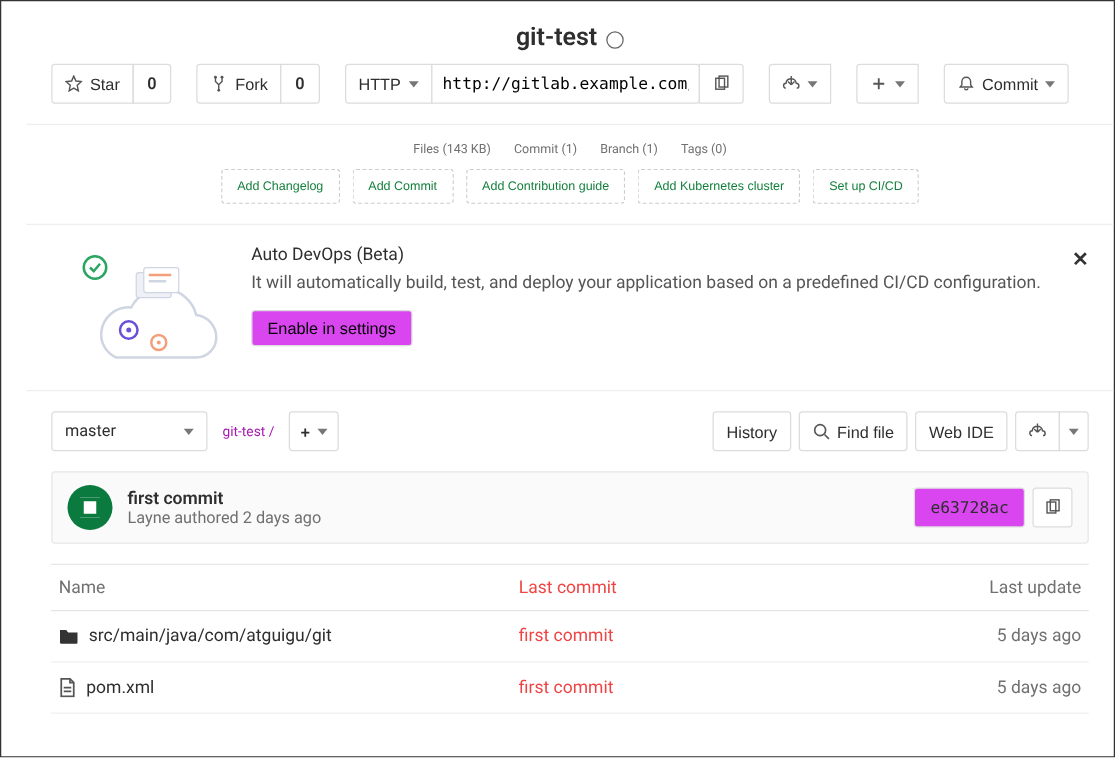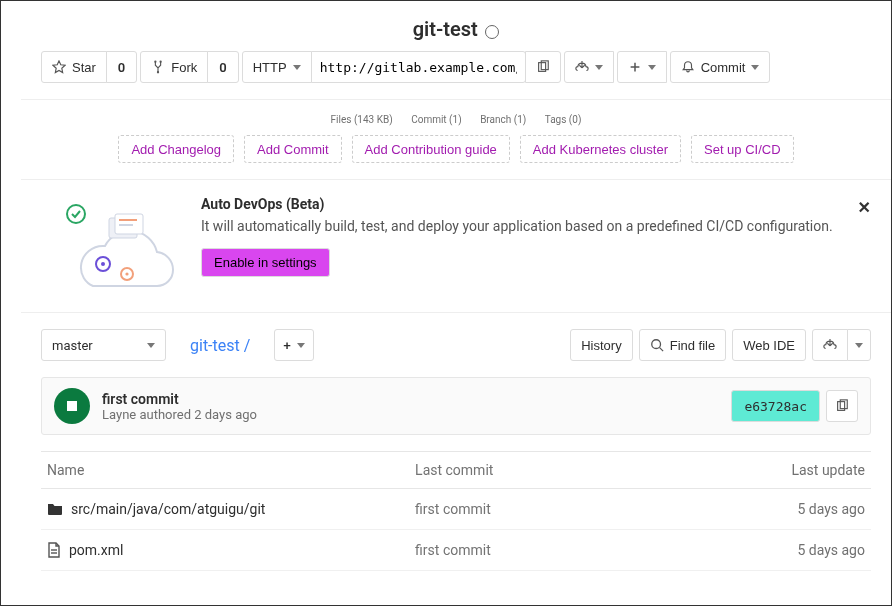--- a/index.html
+++ b/index.html
@@ -2,65 +2,65 @@
 <html><head>
   <meta charset="utf-8">
   <style>
     * { box-sizing: border-box; margin: 0; padding: 0; }
     body { font-family: -apple-system, BlinkMacSystemFont, "Segoe UI", Roboto, sans-serif; color: #2e2e2e; font-size: 14px; background: #fff; }
     .frame { width: 892px; height: 606px; border: 1px solid #333; overflow: hidden; position: relative; padding-left: 20px; }
     .title-row { text-align: center; padding: 16px 0 10px; }
     .title-row .pt { font-size: 20px; font-weight: 600; color: #2e2e2e; }
     .title-row .vis { display: inline-block; width: 14px; height: 14px; border: 1.5px solid #666; border-radius: 50%; vertical-align: middle; position: relative; margin-left: 4px; }
 
-    .toolbar1 { display: flex; gap: 3px; padding: 0 20px 16px; align-items: center; border-bottom: 1px solid #eee; }
+    .toolbar1 { display: flex; gap: 20px; padding: 0 20px 16px; align-items: center; border-bottom: 1px solid #eee; }
     .btn { border: 1px solid #dcdcdc; background: #fff; padding: 6px 10px; border-radius: 3px; display: inline-flex; align-items: center; gap: 6px; font-size: 13px; color: #2e2e2e; cursor: pointer; height: 32px; }
     .count { border: 1px solid #dcdcdc; padding: 6px 11px; border-radius: 3px; font-weight: 600; font-size: 13px; color: #2e2e2e; height: 32px; display: inline-flex; align-items: center; }
     .btn-group { display: inline-flex; }
     .btn-group .btn:first-child { border-top-right-radius: 0; border-bottom-right-radius: 0; }
     .btn-group .count { border-top-left-radius: 0; border-bottom-left-radius: 0; margin-left: -1px; }
     .btn-group .btn + .btn { border-top-left-radius: 0; border-bottom-left-radius: 0; margin-left: -1px; }
     .url-input { font-family: monospace; border: 1px solid #dcdcdc; padding: 6px 8px; height: 32px; font-size: 13px; width: 215px; border-radius: 0 3px 3px 0; margin-left: -1px; }
     .caret { width: 0; height: 0; border-left: 4px solid transparent; border-right: 4px solid transparent; border-top: 5px solid #777; display: inline-block; }
     .ico-svg-sm { width: 14px; height: 14px; fill: #666; }
 
     .stats-row { text-align: center; padding: 14px 0 10px; color: #707070; font-size: 10px; }
     .stats-row span { margin: 0 8px; }
 
     .suggest-row { display: flex; justify-content: center; gap: 10px; padding: 0 20px 16px; }
-    .suggest-btn { border: 1px dashed #ccc; padding: 4px 12px; color: #a21caf; font-size: 13px; background: #fff; border-radius: 3px; height: 28px; cursor: pointer; }
+    .suggest-btn { border: 1px dashed #ccc; padding: 4px 12px; color: #15803d; font-size: 10px; background: #fff; border-radius: 3px; height: 28px; cursor: pointer; }
 
     .devops { display: flex; padding: 16px 20px; border-top: 1px solid #eee; border-bottom: 1px solid #eee; position: relative; align-items: flex-start; }
     .illus { width: 160px; height: 100px; flex: 0 0 160px; position: relative; }
     .devops-body { flex: 1; }
-    .devops-body .dt { font-weight: 700; margin-bottom: 6px; }
+    .devops-body .dt { font-weight: 400; margin-bottom: 6px; }
     .devops-body .dd { color: #555; margin-bottom: 6px; }
     .devops-body a { color: #1f75cb; text-decoration: none; }
     .devops-body .enable-btn { border: 1px solid #dcdcdc; padding: 6px 12px; border-radius: 3px; font-size: 13px; margin-top: 8px; background: #d946ef; cursor: pointer; }
     .close-x { position: absolute; right: 20px; top: 18px; font-weight: 700; font-size: 16px; color: #333; cursor: pointer; }
 
-    .nav-row { display: flex; align-items: center; padding: 16px 20px; gap: 24px; }
+    .nav-row { display: flex; align-items: center; padding: 16px 20px; gap: 12px; }
     .branch-select { border: 1px solid #dcdcdc; padding: 6px 10px; border-radius: 3px; width: 125px; display: inline-flex; justify-content: space-between; align-items: center; font-size: 13px; height: 32px; cursor: pointer; }
-    .crumb { color: #3b82f6; font-size: 16px; }
+    .crumb { color: #a21caf; font-size: 11px; }
     .nav-right { margin-left: auto; display: flex; gap: 6px; }
 
     .commit-card { margin: 0 20px; border: 1px solid #e6e6e6; background: #fafafa; border-radius: 3px; padding: 10px 12px; display: flex; align-items: center; }
     .avatar { width: 36px; height: 36px; background: #0b7a3f; border-radius: 50%; margin-right: 12px; position: relative; overflow: hidden; flex-shrink: 0; }
     .avatar::before { content: ''; position: absolute; width: 16px; height: 16px; background: #fff; top: 10px; left: 10px; }
     .avatar::after { content: ''; position: absolute; width: 10px; height: 10px; border: 3px solid #0b7a3f; top: 10px; left: 10px; }
     .commit-text .ct1 { font-weight: 600; }
     .commit-text .ct2 { color: #707070; font-size: 13px; }
     .commit-right { margin-left: auto; display: flex; gap: 6px; }
-    .sha-btn { border: 1px solid #dcdcdc; padding: 6px 12px; border-radius: 3px; background: #5eead4; font-family: monospace; font-size: 13px; height: 32px; display: inline-flex; align-items: center; }
+    .sha-btn { border: 1px solid #dcdcdc; padding: 6px 12px; border-radius: 3px; background: #d946ef; font-family: monospace; font-size: 13px; height: 32px; display: inline-flex; align-items: center; }
 
     .file-table { margin: 16px 20px 0; border-top: 1px solid #e6e6e6; }
     .ft-header { display: flex; padding: 10px 6px; color: #707070; font-size: 14px; border-bottom: 1px solid #e6e6e6; }
     .ft-row { display: flex; padding: 12px 6px; color: #2e2e2e; font-size: 14px; border-bottom: 1px solid #f0f0f0; }
     .col-name { flex: 0 0 45%; display: flex; align-items: center; gap: 8px; }
-    .col-commit { flex: 0 0 35%; color: #737373; }
+    .col-commit { flex: 0 0 35%; color: #ef4444; }
     .col-update { flex: 0 0 20%; text-align: right; color: #707070; }
     .folder-icon { width: 16px; height: 14px; fill: #333; }
     .file-icon { width: 14px; height: 16px; fill: none; stroke: #555; stroke-width: 1.4; }
   </style>
 </head>
 <body>
 
 <div class="frame">
   <div class="title-row">
     <span class="pt">git-test</span>

